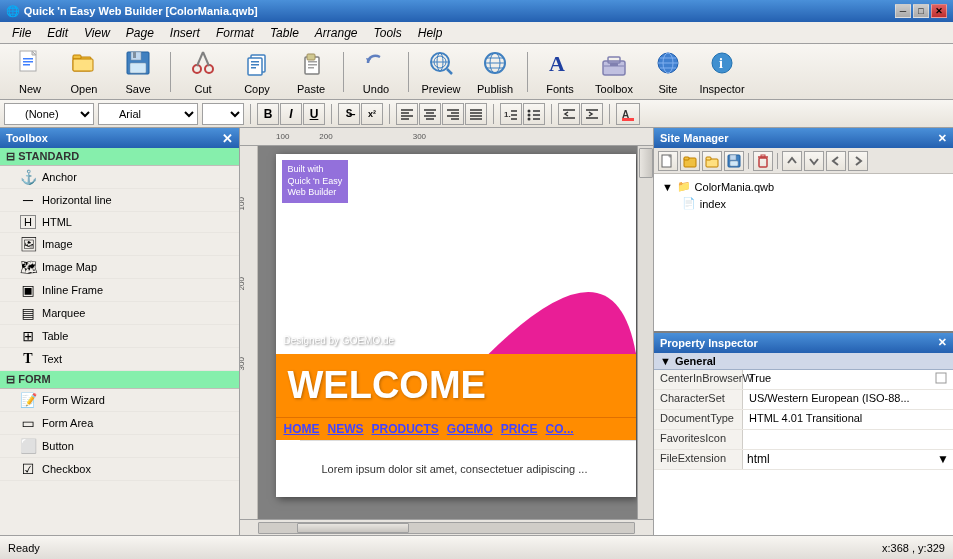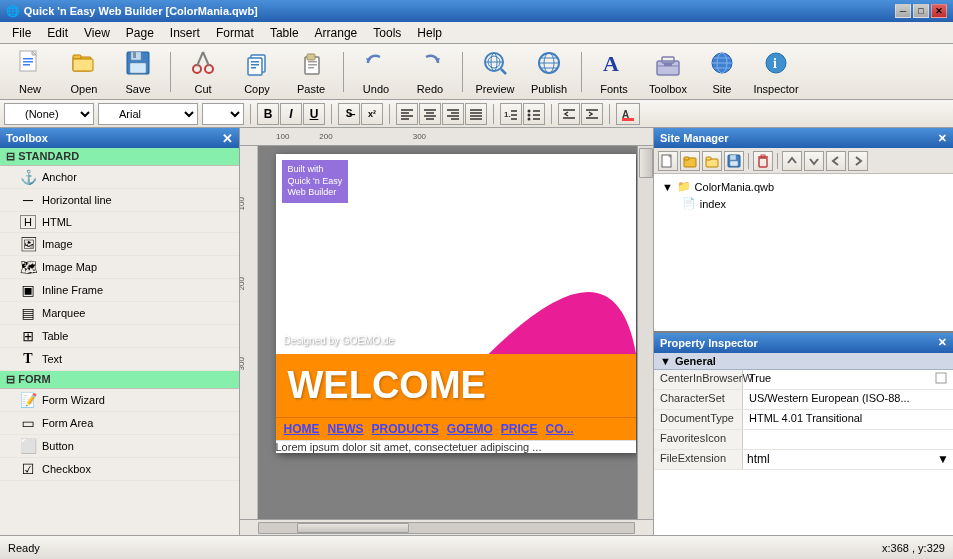--- a/index.html
+++ b/index.html
@@ -37,20 +37,21 @@
       height: 22px;
       display: flex;
       align-items: center;
       padding: 0 4px;
     }
     .menu-item {
       padding: 2px 8px;
       cursor: pointer;
       font-size: 12px;
       color: #000;
+      font-style: italic;
     }
 
     
     #toolbar {
       background: linear-gradient(to bottom, #f8f6f2, #e8e4dc);
       border-bottom: 1px solid #a0a0a0;
       height: 56px;
       display: flex;
       align-items: center;
       padding: 2px 4px;
@@ -510,29 +511,20 @@
   <div class="toolbar-sep"></div>
   <div class="toolbar-btn">
     <div class="icon">
       <svg width="28" height="28" viewBox="0 0 28 28">
         <path d="M6 14 C6 8 12 5 18 8" fill="none" stroke="#6080c0" stroke-width="2.5"></path>
         <path d="M6 14 L4 9 L9 10 Z" fill="#6080c0"></path>
       </svg>
     </div>
     <span>Undo</span>
   </div>
-  <div class="toolbar-btn">
-    <div class="icon">
-      <svg width="28" height="28" viewBox="0 0 28 28">
-        <path d="M22 14 C22 8 16 5 10 8" fill="none" stroke="#6080c0" stroke-width="2.5"></path>
-        <path d="M22 14 L24 9 L19 10 Z" fill="#6080c0"></path>
-      </svg>
-    </div>
-    <span>Redo</span>
-  </div>
   <div class="toolbar-sep"></div>
   <div class="toolbar-btn">
     <div class="icon">
       <svg width="28" height="28" viewBox="0 0 28 28">
         <circle cx="13" cy="13" r="9" fill="none" stroke="#4080c0" stroke-width="2"></circle>
         <circle cx="13" cy="13" r="6" fill="none" stroke="#4080c0" stroke-width="1"></circle>
         <ellipse cx="13" cy="13" rx="3" ry="9" fill="none" stroke="#4080c0" stroke-width="1"></ellipse>
         <line x1="4" y1="13" x2="22" y2="13" stroke="#4080c0" stroke-width="1"></line>
         <line x1="20" y1="20" x2="25" y2="25" stroke="#4080c0" stroke-width="2.5"></line>
       </svg>
@@ -832,21 +824,21 @@
 
           <div id="nav-bar" style="background:#ff8c00;padding:4px 8px;border-top:1px solid #e07000;display:flex;gap:8px;flex-wrap:wrap;">
             <span class="nav-link">HOME</span>
             <span class="nav-link">NEWS</span>
             <span class="nav-link">PRODUCTS</span>
             <span class="nav-link">GOEMO</span>
             <span class="nav-link">PRICE</span>
             <span class="nav-link">CO...</span>
           </div>
 
-          <div id="lorem-section" style="padding:0;font-size:11px;color:#333;border-top:1px solid #ddd;">
+          <div id="lorem-section" style="padding:22px;font-size:11px;color:#333;border-top:1px solid #ddd;margin-left:24px;">
             <span>Lorem ipsum dolor sit amet, consectetuer adipiscing ...</span>
           </div>
         </div>
       </div>
     </div>
 
     <div id="h-scrollbar" style="height:16px;background:#e8e5e0;border-top:1px solid #a0a0a0;display:flex;align-items:center;padding:0 18px 0 18px;">
       <div class="scrollbar-track">
         <div class="scrollbar-thumb"></div>
       </div>

